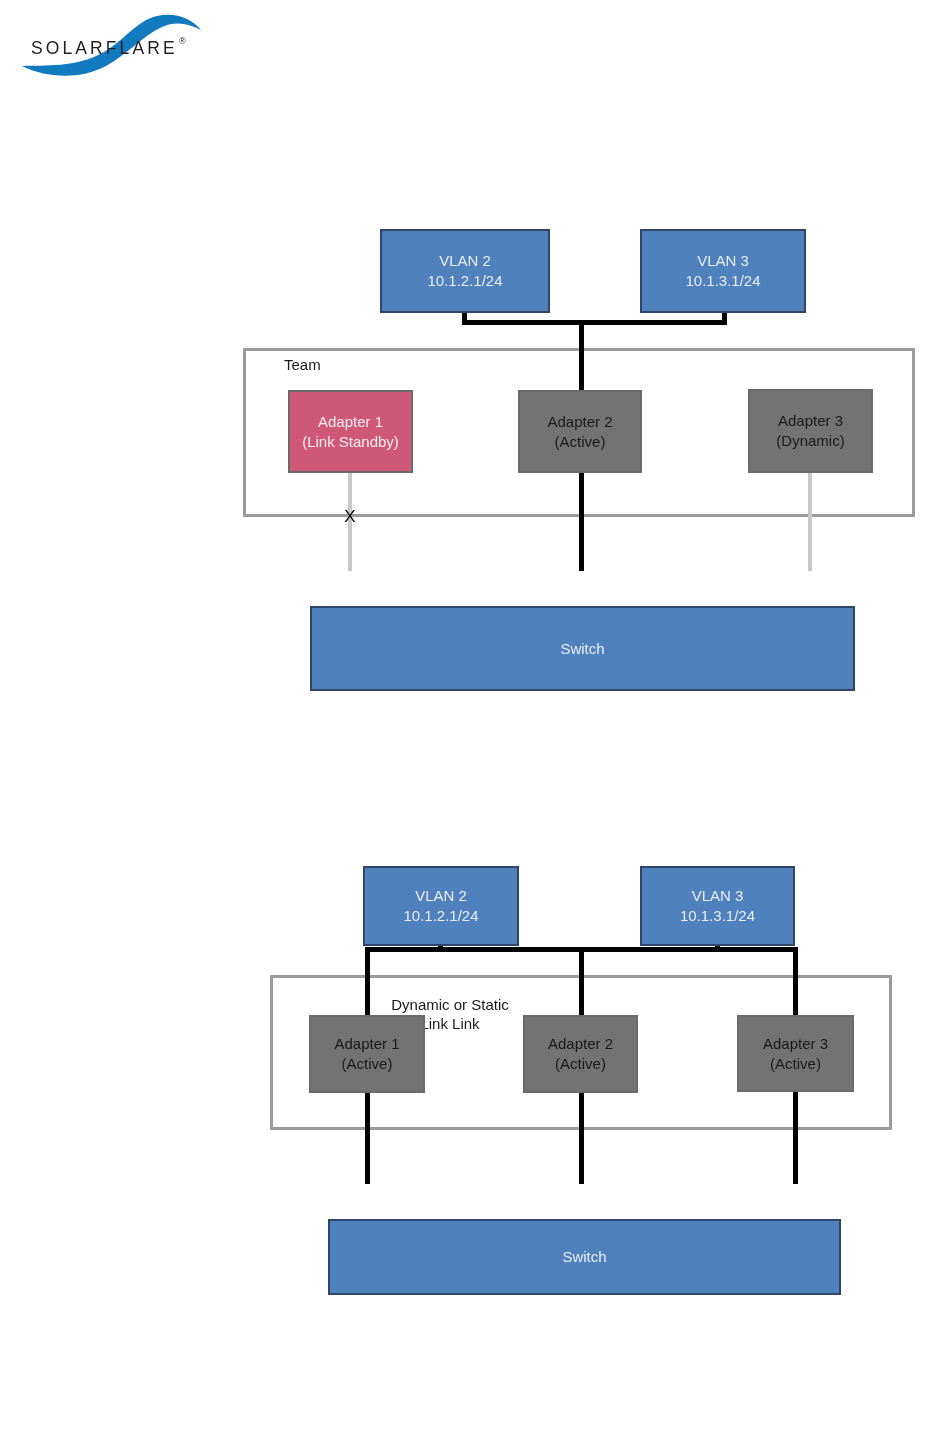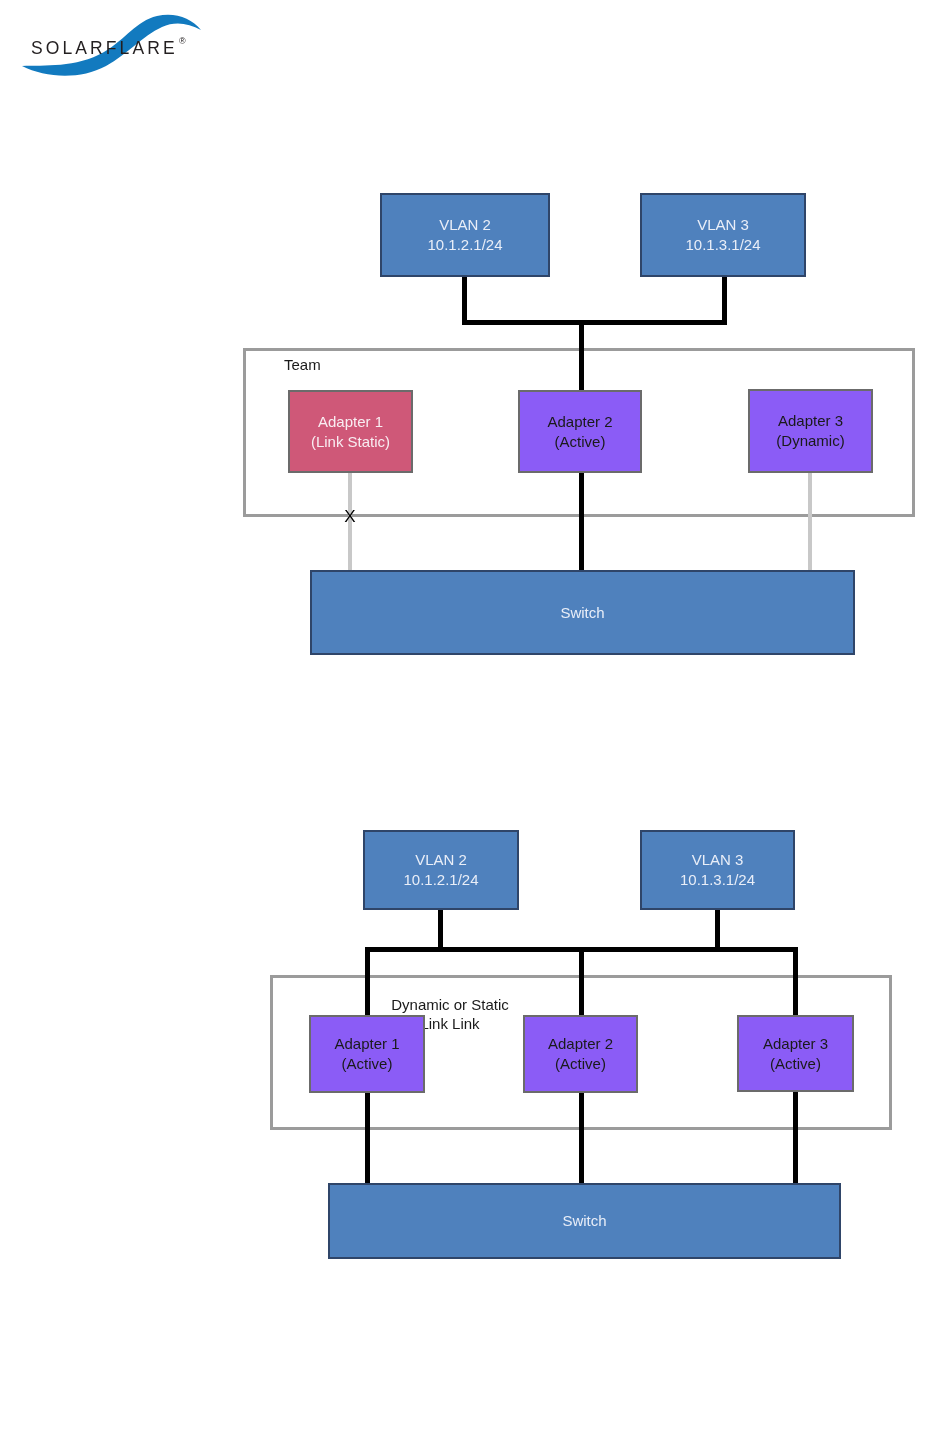--- a/index.html
+++ b/index.html
@@ -8,23 +8,23 @@
     width:950px;height:1412px;
     background:#ffffff;
     font-family:"Liberation Sans","DejaVu Sans",sans-serif;
     overflow:hidden;
   }
   .node{
     position:absolute;box-sizing:border-box;
     display:flex;flex-direction:column;align-items:center;justify-content:center;
     text-align:center;font-size:15px;line-height:1.32;
   }
-  .node-blue{background:#4f81bd;border:2px solid #2f4569;color:#e9eef8;}
+  .node-blue{background:#4f81bd;border:2px solid #2f4569;color:#e9eef8;margin-top:36px;}
   .node-pink{background:#cf5878;border:2px solid #6b6b6b;color:#f9edf2;}
-  .node-light{background:#8b5cf6;border:2px solid #6b6b6b;color:#1a1a1a;}
+  .node-light{background:#737373;border:2px solid #6b6b6b;color:#1a1a1a;}
   .team-box{position:absolute;box-sizing:border-box;border:3px solid #9b9b9b;background:transparent;}
   .line{position:absolute;background:#000000;}
   .line-gray{position:absolute;background:#c8c8c8;}
   .diagram-label{position:absolute;font-size:15px;line-height:1.25;color:#1a1a1a;}
   .x-mark{
     position:absolute;font-size:17px;font-weight:400;color:#000;
     width:22px;text-align:center;background:transparent;
   }
   .footer-rule{position:absolute;background:#000000;}
   .logo{position:absolute;}
@@ -63,21 +63,21 @@
     <div>VLAN 2</div>
     <div>10.1.2.1/24</div>
   </div>
   <div class="node node-blue" style="left:640px;top:193px;width:166px;height:84px;">
     <div>VLAN 3</div>
     <div>10.1.3.1/24</div>
   </div>
 
   <div class="node node-pink" style="left:288px;top:390px;width:125px;height:83px;">
     <div>Adapter 1</div>
-    <div>(Link Static)</div>
+    <div>(Link Standby)</div>
   </div>
   <div class="node node-light" style="left:518px;top:390px;width:124px;height:83px;">
     <div>Adapter 2</div>
     <div>(Active)</div>
   </div>
   <div class="node node-light" style="left:748px;top:389px;width:125px;height:84px;">
     <div>Adapter 3</div>
     <div>(Dynamic)</div>
   </div>
 

